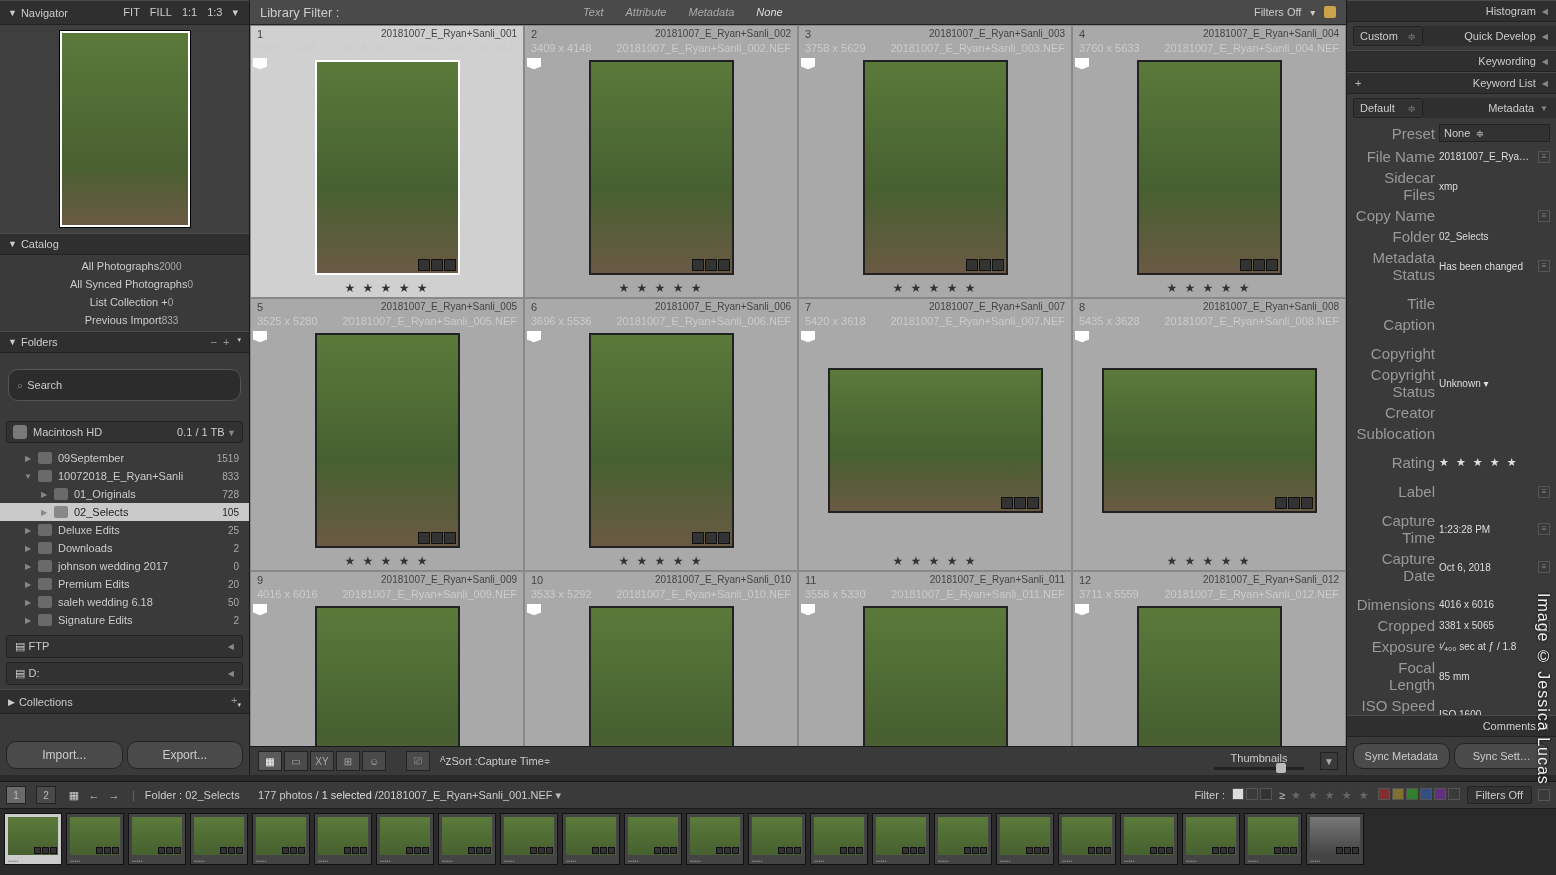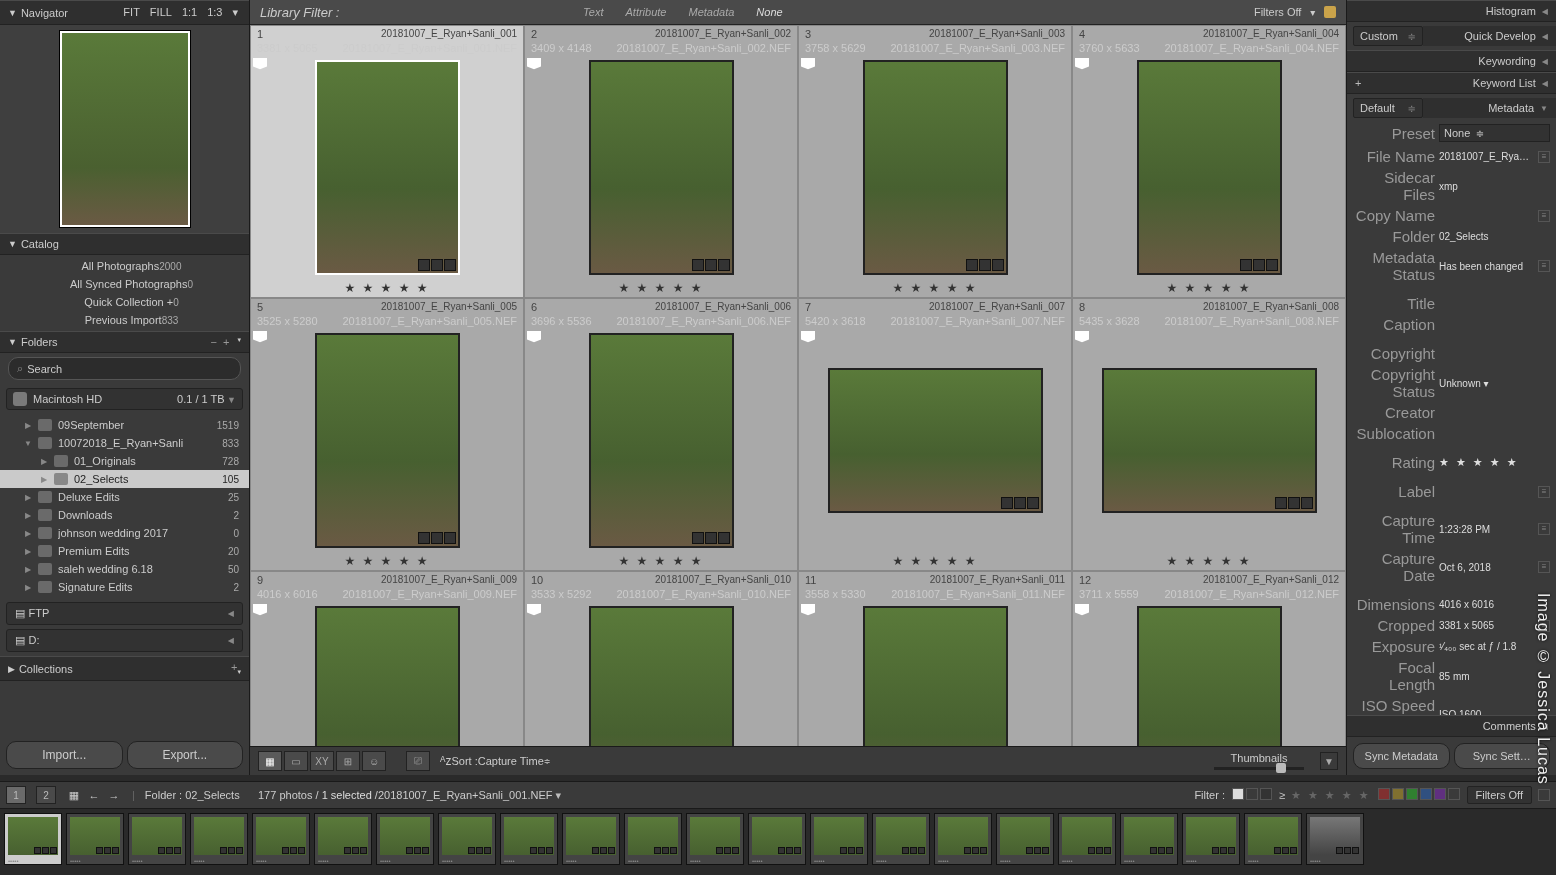--- a/index.html
+++ b/index.html
@@ -21,32 +21,32 @@
 .fld-row .lbl{display:flex;align-items:center;gap:6px;flex:1;min-width:0}
 .fld-row .lbl .arrow{font-size:8px;color:#888;width:8px;display:inline-block;text-align:center}
 .fld-row .lbl .fico{width:14px;height:12px;background:#6a6a6a;border-radius:2px;display:inline-block}
 .fld-row .lbl .name{white-space:nowrap;overflow:hidden;text-overflow:ellipsis}
 .fld-row.selected{background:#cacaca;color:#222}
 .fld-row.selected .lbl .name,.fld-row.selected .count{color:#222}
 .fld-row.selected .lbl .fico{background:#888}
 .fld-row.depth1{padding-left:24px}
 .fld-row.depth2{padding-left:40px}
 .count{color:#aaa;font-size:10px}
-.search-box{margin:4px 8px;height:23px;background:#2c2c2c;border:1px solid #555;border-radius:10px;display:flex;align-items:center;padding:0 8px;color:#888}
+.search-box{margin:16px 8px;height:32px;background:#2c2c2c;border:1px solid #555;border-radius:10px;display:flex;align-items:center;padding:0 8px;color:#888}
 .search-box::before{content:"⌕";margin-right:4px}
 .volume-bar{margin:4px 6px;padding:3px 6px;background:#323232;border:1px solid #222;border-radius:3px;display:flex;align-items:center;justify-content:space-between;color:#aaa}
 .volume-bar .dsk{display:flex;align-items:center;gap:6px}
 .volume-bar .dsk::before{content:"";width:14px;height:14px;background:#7a7a7a;border-radius:3px;display:inline-block}
 .volume-bar .cap{font-size:9px;color:#888}
 .drive-row{margin:4px 6px;padding:4px 8px;background:#323232;border:1px solid #222;border-radius:3px;display:flex;align-items:center;justify-content:space-between;color:#aaa}
 .drive-row::after{content:"◀";font-size:8px;color:#888}
 .import-export{display:flex;gap:4px;padding:6px;margin-top:auto}
 .big-btn{flex:1;text-align:center;padding:6px 0;background:#4a4a4a;border:1px solid #222;border-radius:10px;color:#ccc;font-size:12px}
 .lib-filter{background:#4a4a4a;border-bottom:1px solid #222;padding:4px 10px;display:flex;align-items:center;gap:10px;color:#bbb}
-.lib-filter .title{font-size:13px;font-style:italic}
+.lib-filter .title{font-size:13px;}
 .lib-filter .filters{display:flex;gap:10px;margin-left:auto;margin-right:auto}
 .lib-filter .filters span{padding:2px 6px;font-style:italic;color:#aaa}
 .lib-filter .filters span.active{color:#ddd}
 .lib-filter .right{margin-left:auto;display:flex;align-items:center;gap:6px;font-size:10px}
 .lock{width:12px;height:12px;background:#caa34a;border-radius:2px}
 .grid{flex:1;overflow:auto;background:#888;display:grid;grid-template-columns:repeat(4,1fr);gap:0}
 .cell{background:#a9a9a9;border:1px solid #888;display:flex;flex-direction:column;position:relative}
 .cell.sel{background:#d0d0d0}
 .cell-hdr{display:flex;justify-content:space-between;padding:2px 6px;font-size:10px}
 .cell-hdr .idx{color:#444}
@@ -140,21 +140,21 @@
     <div class="catalog-list" id="catalog-list">
         <div class="cat-row">
           <span>All Photographs</span>
           <span class="count">2000</span>
         </div>
         <div class="cat-row">
           <span>All Synced Photographs</span>
           <span class="count">0</span>
         </div>
         <div class="cat-row">
-          <span>Quick Collection  +</span>
+          <span>List Collection  +</span>
           <span class="count">0</span>
         </div>
         <div class="cat-row">
           <span>Previous Import</span>
           <span class="count">833</span>
         </div>
       </div>
 
     <div class="panel-header">
       <span class="left-grp">

